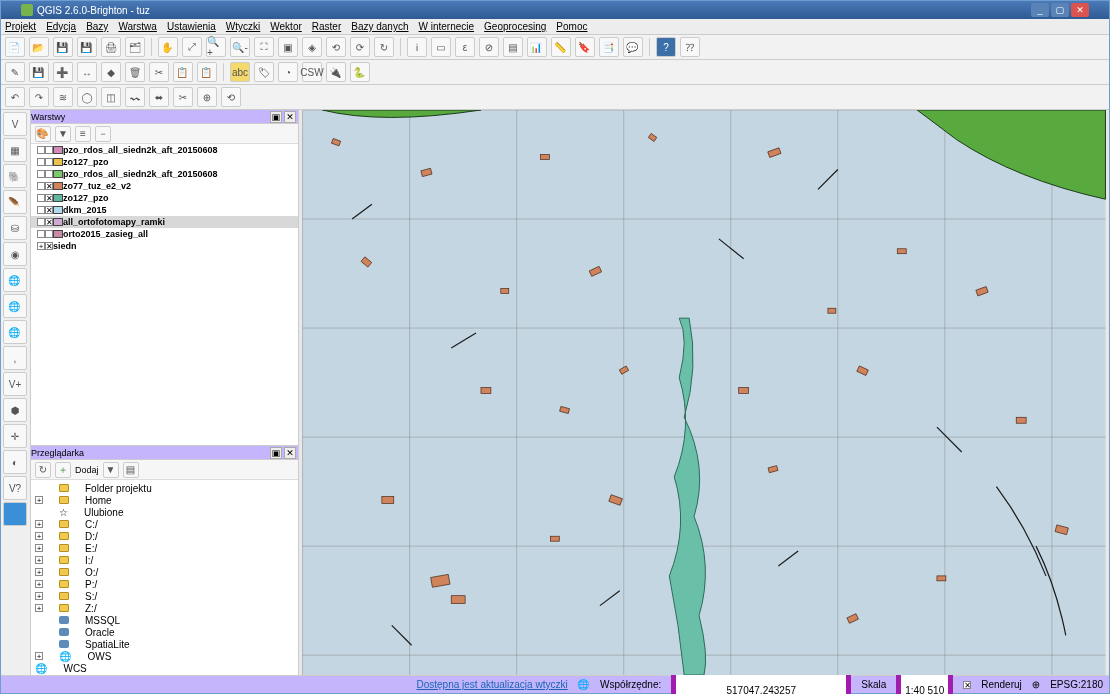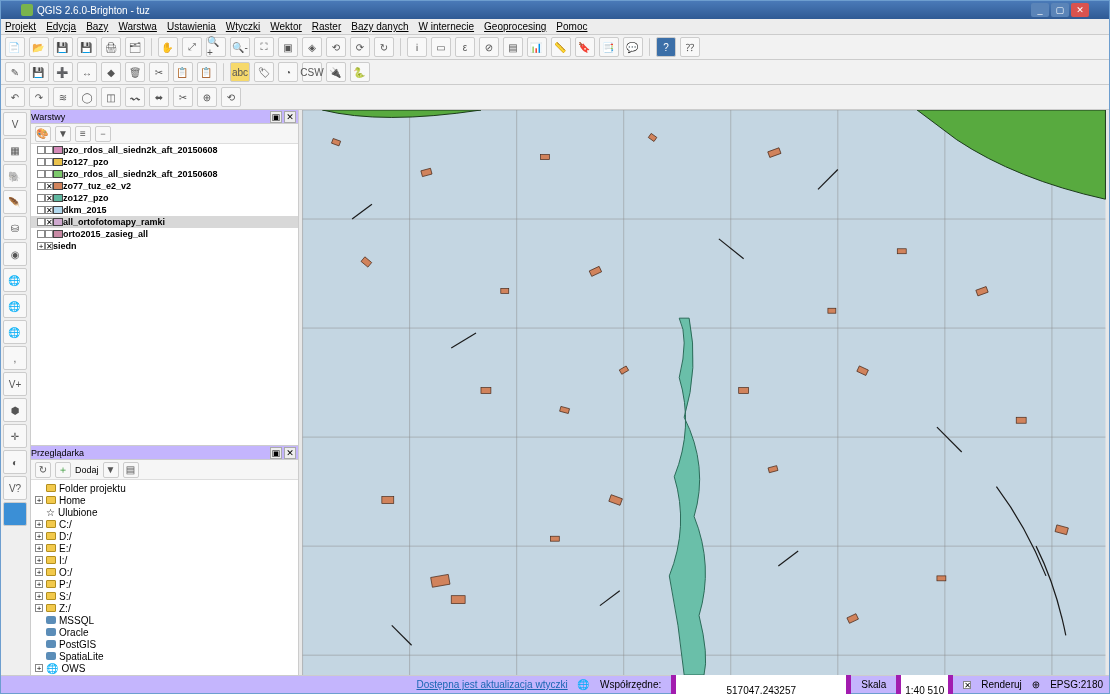--- a/index.html
+++ b/index.html
@@ -23,21 +23,21 @@
   .panel-header .pbtn { position:absolute; top:1px; width:12px; height:12px; font-size:9px; line-height:10px; cursor:pointer; border:1px solid #aaa; background:#eee;}
   .panel-tools { height: 20px; display:flex; align-items:center; gap:4px; padding:2px 4px; border-bottom:1px solid #ddd;}
   .layers { flex: 1; overflow: auto; background: #fff; font-size: 10px; }
   .layer-row { display: flex; align-items: center; height: 12px; padding-left: 6px; }
   .layer-row.sel { background: #d8d8d8; }
   .cb { width: 8px; height: 8px; border: 1px solid #888; background:#fff; display:inline-block; font-size:8px; line-height:7px; text-align:center;}
   .swatch { width: 10px; height: 8px; border:1px solid #444; display:inline-block; }
   .layer-name { font-weight: bold; font-size: 9px; }
   .browser { height: 230px; display:flex; flex-direction:column; border-top:1px solid #ccc;}
   .tree { flex:1; overflow:auto; background:#fff; font-size:10px; padding:2px;}
-  .tree-item { display:flex; align-items:center; gap:3px; height:12px; padding-left:2px;}
+  .tree-item { display:flex; align-items:center; gap:16px; height:12px; padding-left:2px;}
   .tree-item .exp { width:8px; height:8px; border:1px solid #888; font-size:8px; line-height:7px; text-align:center; display:inline-block;}
   .folder-icon { width:10px; height:8px; background:#f2c94c; border:1px solid #b38f1f; display:inline-block; border-radius:1px;}
   .db-icon { width:10px; height:8px; background:#5b8db8; display:inline-block; border-radius:2px;}
   .map { flex:1; position:relative; overflow:hidden; }
   .map svg { width:100%; height:100%; display:block; }
   .statusbar { height: 18px; background:#c4b5fd; border-top:1px solid #ccc; display:flex; align-items:center; font-size:10px; padding:0 6px; gap:10px;}
   .statusbar .link { color:#1a66b3; text-decoration:underline; cursor:pointer;}
   .statusbar .field { border:5px solid #a21caf; background:#fff; padding:16px 4px; height:14px; line-height:12px;}
   .statusbar .spacer { flex:1; }
   .small { font-size:9px; }
@@ -298,25 +298,20 @@
               <span>MSSQL</span>
             </div>
             <div class="tree-item">
               <span class="exp" style="visibility: hidden;"></span>
               <span class="db-icon"></span>
               <span>Oracle</span>
             </div>
             <div class="tree-item">
               <span class="exp" style="visibility: hidden;"></span>
               <span class="db-icon"></span>
-              <span>PostGIS</span>
-            </div>
-            <div class="tree-item">
-              <span class="exp" style="visibility: hidden;"></span>
-              <span class="db-icon"></span>
               <span>SpatiaLite</span>
             </div>
             <div class="tree-item">
               <span class="exp" style="visibility: visible;">+</span>
               <span>🌐</span>
               <span>OWS</span>
             </div>
             <div class="tree-item">
               <span>🌐</span>
               <span>WCS</span>

